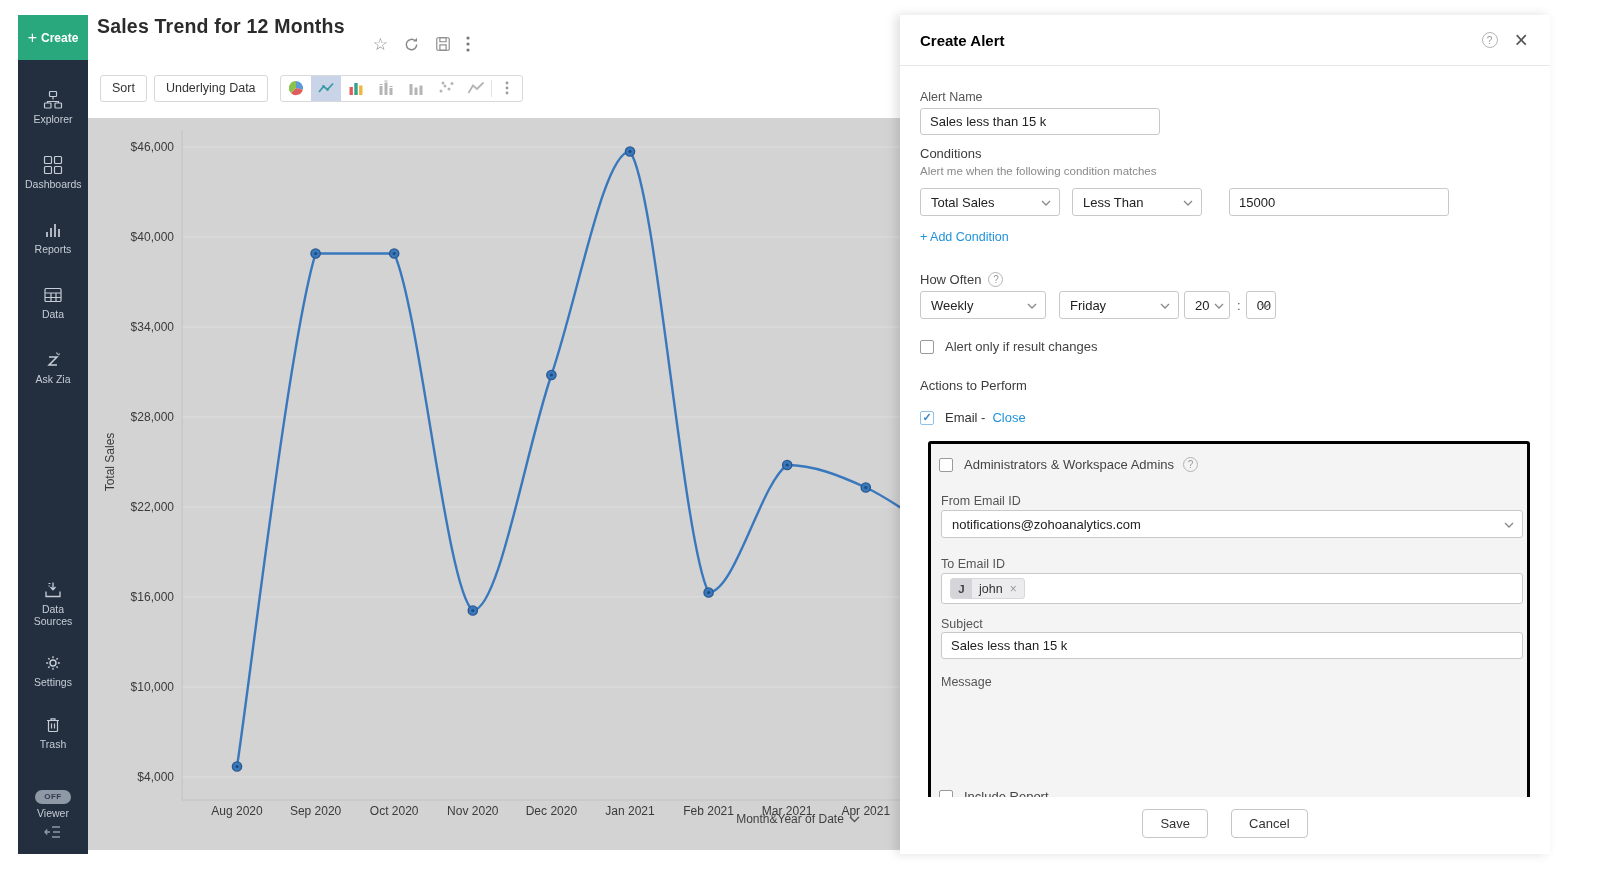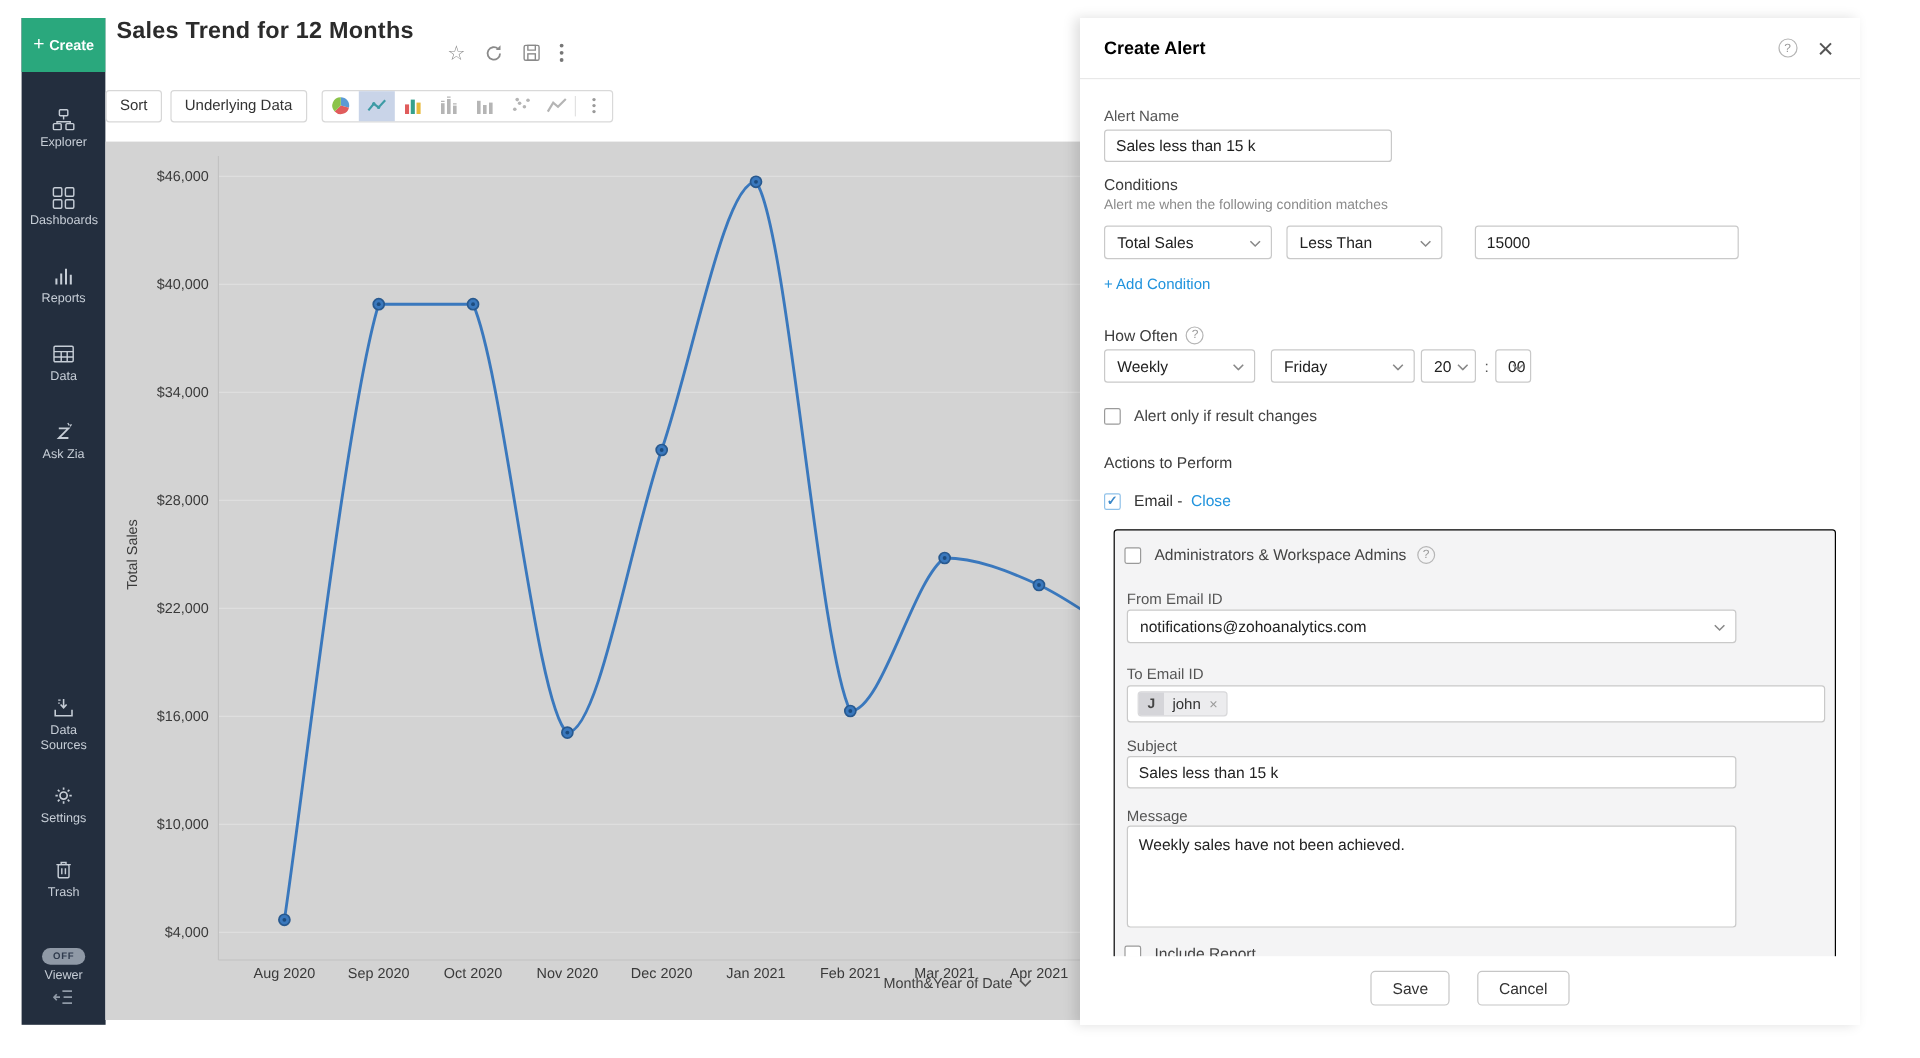--- a/index.html
+++ b/index.html
@@ -20,21 +20,21 @@
   .nav-icon svg { display:block; }
   .toggle-pill { width:36px; height:14px; border-radius:7px; background:#8f99a6; color:#2f3b4d; font-size:8px; font-weight:700; display:flex; align-items:center; justify-content:center; letter-spacing:.5px; }
   .collapse-btn { margin-top:auto; margin-bottom:10px; cursor:pointer; }
 
   
   .main { position:absolute; left:88px; top:15px; width:812px; height:835px; background:#fff; }
   .report-header { display:flex; height:58px; padding-left:9px; }
   .report-title { font-size:19.5px; font-weight:700; color:#2b2b2b; letter-spacing:.2px; }
   .hdr-icons { display:flex; align-items:center; gap:15px; margin-left:28px; }
   .hdr-ic { color:#8a8a8a; font-size:17px; line-height:1; cursor:pointer; display:flex; align-items:center; }
-  .toolbar { display:flex; align-items:center; padding-left:0; gap:7px; height:30px; }
+  .toolbar { display:flex; align-items:center; padding-left:12px; gap:7px; height:30px; }
   .tb-btn { height:27px; padding:0 11px; background:#fff; border:1px solid #d7d7d7; border-radius:3px; font-size:12.5px; color:#333; display:flex; align-items:center; cursor:pointer; font-family:inherit; }
   .chart-type-group { display:flex; align-items:center; border:1px solid #d9d9d9; border-radius:3px; height:27px; background:#fff; margin-left:5px; }
   .ct-icon { width:30px; height:25px; display:flex; align-items:center; justify-content:center; cursor:pointer; }
   .ct-icon.selected { background:#c9d4e8; }
   .ct-sep { width:1px; height:17px; background:#e2e2e2; }
 
   .chart-region { position:absolute; left:0; top:103px; width:812px; height:732px; background:#d3d3d3; }
   #chart-svg { position:absolute; left:0; top:0; }
   .ylabel-rot { position:absolute; left:-14px; top:337px; transform:rotate(-90deg); font-size:12px; color:#3a3a3a; width:72px; text-align:center; }
   .xaxis-title { position:absolute; left:560px; top:694px; width:300px; text-align:center; font-size:12px; color:#3f3f3f; display:flex; align-items:center; justify-content:center; gap:5px; }
@@ -52,23 +52,23 @@
   .hint { position:absolute; left:20px; font-size:11.5px; color:#8a8a8a; }
   .txt-input { border:1px solid #c9c9c9; border-radius:3px; height:27px; font-size:13px; color:#222; padding:0 9px; background:#fff; font-family:inherit; outline:none; }
   .select { position:relative; border:1px solid #c9c9c9; border-radius:3px; height:28px; display:flex; align-items:center; padding:0 24px 0 10px; font-size:13px; color:#222; background:#fff; cursor:pointer; }
   .select .chev { position:absolute; right:8px; top:11px; }
   .row { position:absolute; left:20px; display:flex; align-items:center; }
   .blue-link { color:#2193dd; font-size:12.5px; cursor:pointer; }
   .cb { width:14px; height:14px; border:1.5px solid #9a9a9a; border-radius:2px; background:#fff; flex:0 0 auto; cursor:pointer; }
   .cb.checked { border-color:#8fc1e9; color:#3a87c8; display:flex; align-items:center; justify-content:center; font-size:11px; font-weight:700; }
   .cb-label { font-size:13px; color:#444; margin-left:11px; }
 
-  .gray-box { position:absolute; left:28px; top:375px; width:602px; height:400px; background:#f4f4f5; border:1px solid #000000; border-radius:3px; }
+  .gray-box { position:absolute; left:28px; top:375px; width:602px; height:400px; background:#f4f4f5; border:3px solid #000000; border-radius:3px; }
   .gb-label { position:absolute; left:10px; font-size:12.5px; color:#555; }
-  .gb-wide { position:absolute; left:10px; width:508px; }
+  .gb-wide { position:absolute; left:10px; width:582px; }
   .chip-field { position:absolute; left:10px; width:582px; height:31px; border:1px solid #c9c9c9; border-radius:3px; background:#fff; display:flex; align-items:center; padding-left:8px; }
   .chip { display:inline-flex; align-items:center; background:#ececee; border:1px solid #d8d8da; border-radius:3px; height:21px; overflow:hidden; font-size:12.5px; color:#333; }
   .chip-initial { width:21px; height:21px; background:#d5d5d9; display:flex; align-items:center; justify-content:center; font-weight:700; font-size:11.5px; color:#444; }
   .chip-name { padding:0 7px 0 7px; }
   .chip-x { color:#9a9a9a; padding-right:7px; font-size:12px; cursor:pointer; }
   textarea.msg { resize:none; font-size:13px; color:#222; padding:7px 9px; border:1px solid #c9c9c9; border-radius:3px; font-family:inherit; outline:none; display:block; }
 
   .panel-footer { position:absolute; left:0; right:0; bottom:0; height:57px; background:#fff; display:flex; justify-content:center; gap:23px; padding-top:12px; }
   .btn { height:29px; padding:0 17px; background:#fff; border:1px solid #c6c6c6; border-radius:4px; font-size:13px; color:#333; cursor:pointer; font-family:inherit; }
 </style>
@@ -432,21 +432,20 @@
             <span class="chip-initial">J</span>
             <span class="chip-name">john</span>
             <span class="chip-x">×</span>
           </span>
         </div>
 
         <span class="gb-label" style="top:173px">Subject</span>
         <input class="txt-input gb-wide" style="top: 188px;" value="Sales less than 15 k">
 
         <span class="gb-label" style="top:231px">Message</span>
-        <textarea class="msg gb-wide" style="top: 246px; height: 85px;">Weekly sales have not been achieved.</textarea>
 
         <div style="position:absolute;left:8px;top:345px;display:flex;align-items:center">
           <span class="cb"></span>
           <span class="cb-label">Include Report</span>
         </div>
       </div>
     </div>
 
     <div class="panel-footer">
       <button class="btn">Save</button>

